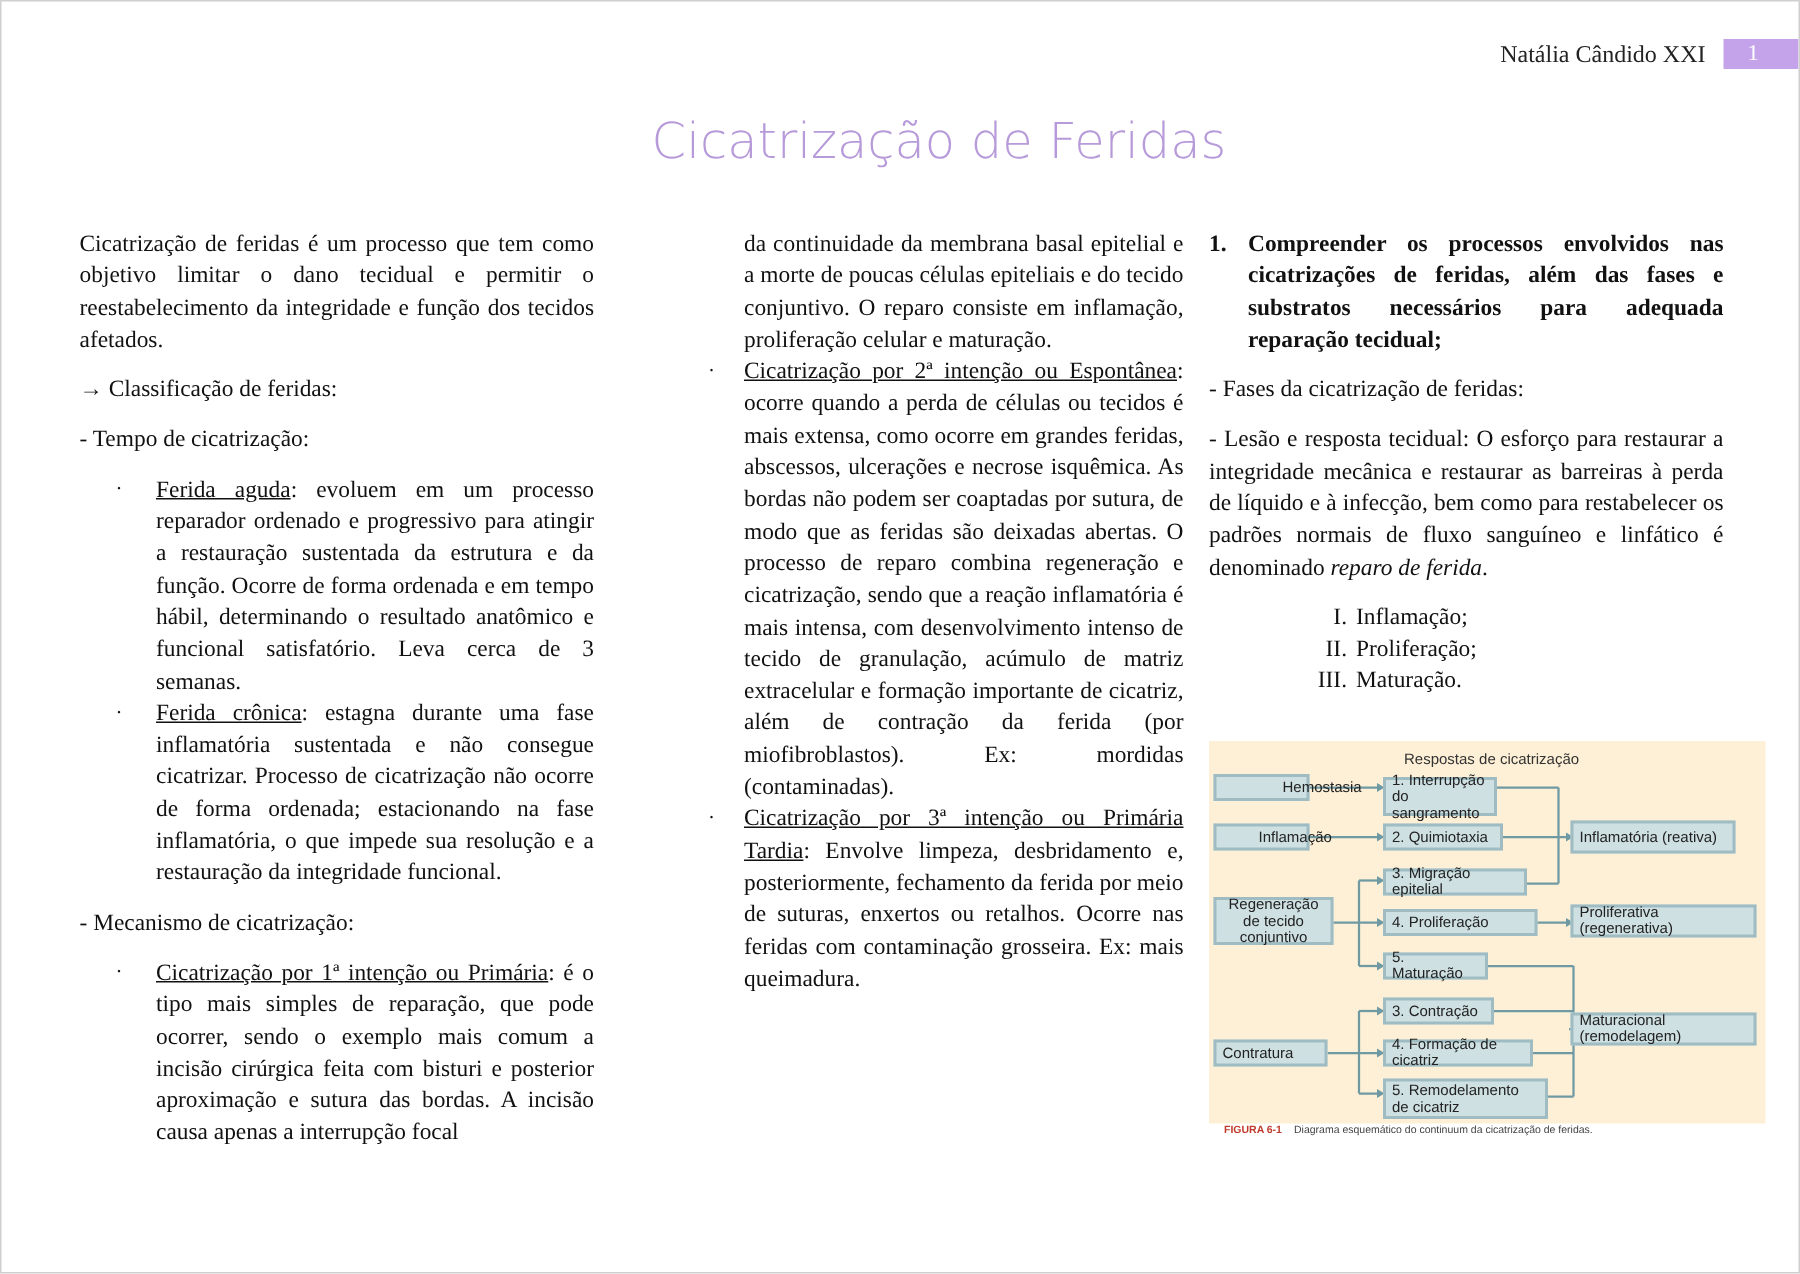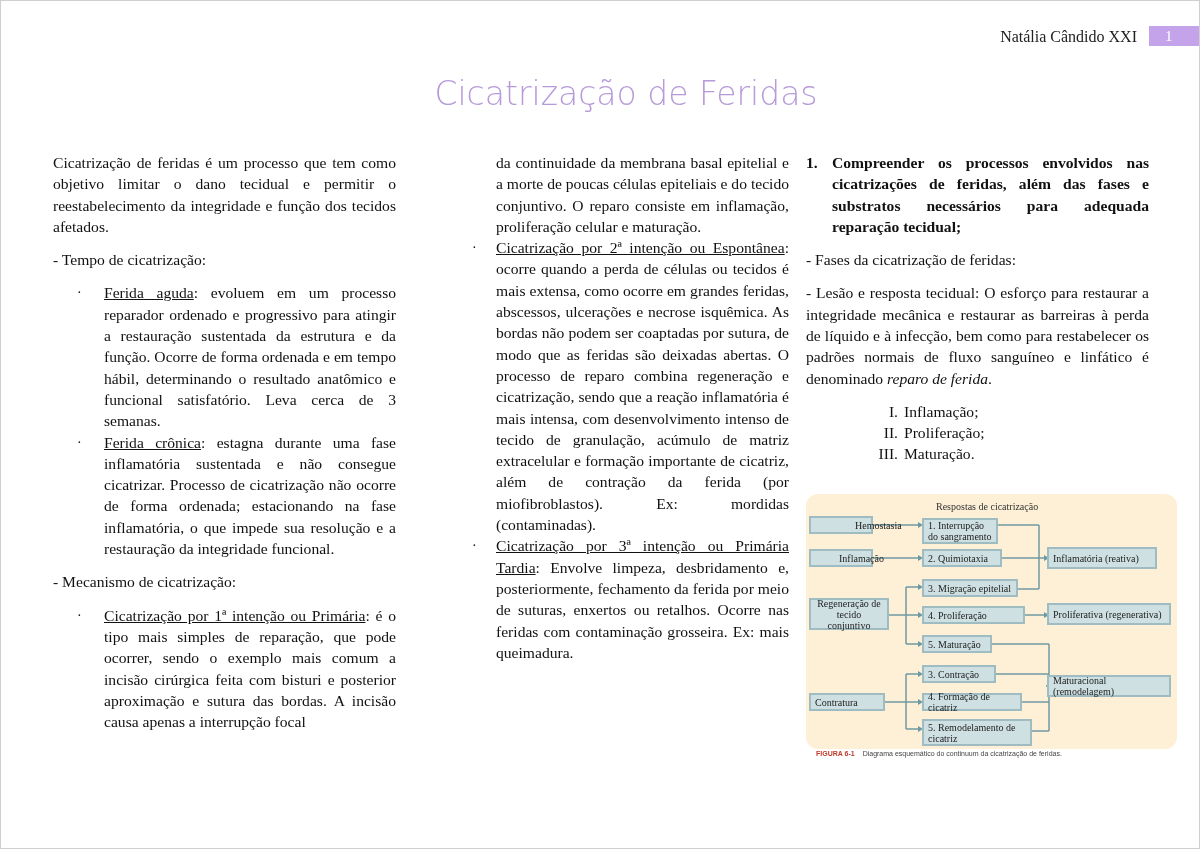--- a/index.html
+++ b/index.html
@@ -35,21 +35,21 @@
   .indent-para { padding-left: 24px; }
   .objective { font-weight: bold; display: flex; margin-bottom: 12px; }
   .objective .num { width: 26px; flex-shrink: 0; }
   .roman { margin: 0 0 8px 0; padding: 0; list-style: none; }
   .roman li { display: flex; line-height: 21px; }
   .roman .rn { width: 98px; text-align: right; padding-right: 6px; box-sizing: border-box; }
   .roman .rt { padding-left: 0; }
   
   .figure {
     position: absolute; left: 805px; top: 493px; width: 371px; height: 255px;
-    background: #fdf0d6; border-radius: 12px; font-family: Liberation Serif, serif;
+    background: #fdf0d6; border-radius: 0; font-family: Liberation Sans, sans-serif;
   }
   .fig-title { position: absolute; top: 7px; left: 130px; font-size: 10px; color: #333; }
   .box {
     position: absolute; background: #cfe0e3; border: 2px solid #9fbcc2; font-size: 10px; color: #222;
     box-sizing: border-box; padding: 1px 4px; line-height: 11px;
     display: flex; align-items: center;
   }
   .figure svg { position: absolute; left: 0; top: 0; }
   .caption { position: absolute; left: 815px; top: 749px; font-family: "Liberation Sans", sans-serif; font-size: 7px; color: #444; }
   .caption b { color: #c0392b; margin-right: 8px; }
@@ -57,20 +57,21 @@
 </head>
 <body>
 
 <div class="header-author">Natália Cândido XXI</div>
 <div class="page-num">1</div>
 
 <div class="title">Cicatrização de Feridas</div>
 
 <div class="col col1">
   <p>Cicatrização de feridas é um processo que tem como objetivo limitar o dano tecidual e permitir o reestabelecimento da integridade e função dos tecidos afetados.</p>
+  <p>→ Classificação de feridas:</p>
   <p>- Tempo de cicatrização:</p>
   <ul class="bullets" style="margin-bottom:12px">
     <li><span class="dot">·</span><span class="u">Ferida aguda</span><span>: evoluem em um processo reparador ordenado e progressivo para atingir a restauração sustentada da estrutura e da função. Ocorre de forma ordenada e em tempo hábil, determinando o resultado anatômico e funcional satisfatório. Leva cerca de 3 semanas.</span></li>
     <li><span class="dot">·</span><span class="u">Ferida crônica</span><span>: estagna durante uma fase inflamatória sustentada e não consegue cicatrizar. Processo de cicatrização não ocorre de forma ordenada; estacionando na fase inflamatória, o que impede sua resolução e a restauração da integridade funcional.</span></li>
   </ul>
   <p>- Mecanismo de cicatrização:</p>
   <ul class="bullets">
     <li><span class="dot">·</span><span class="u">Cicatrização por 1ª intenção ou Primária</span><span>: é o tipo mais simples de reparação, que pode ocorrer, sendo o exemplo mais comum a incisão cirúrgica feita com bisturi e posterior aproximação e sutura das bordas. A incisão causa apenas a interrupção focal</span></li>
   </ul>
 </div>

